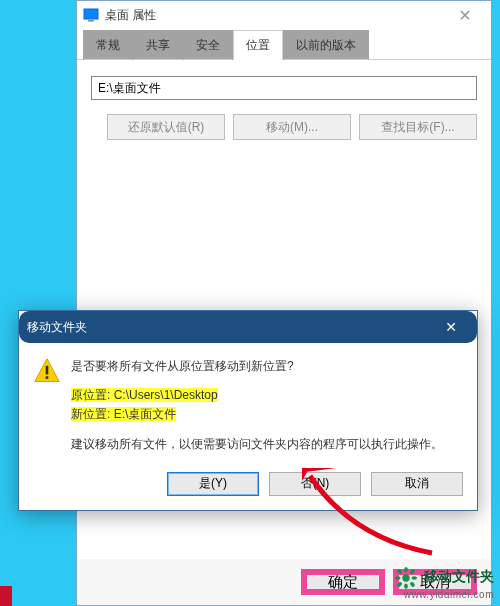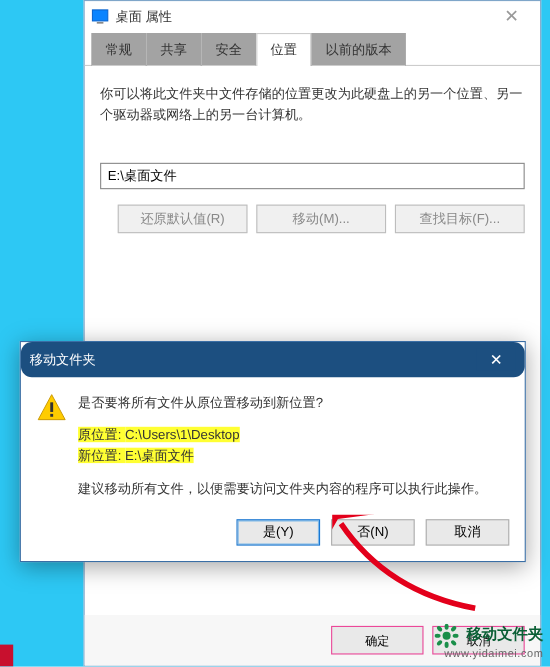--- a/index.html
+++ b/index.html
@@ -19,32 +19,32 @@
   .body { padding: 16px 14px 10px; font-size: 12px; color: #333; flex: 1; display: flex; flex-direction: column; }
   .folder-row { display: flex; align-items: center; margin-bottom: 30px; }
   .folder-icon { width: 38px; height: 28px; background: #0a84ff; border: 1px solid #0a64cf; margin-right: 10px; }
   .desc { line-height: 1.6; margin-bottom: 34px; }
   .path-input { width: 100%; border: 1px solid #888; padding: 4px 6px; font-size: 12px; }
 
   .btn-row { display: flex; gap: 8px; margin-top: 14px; margin-left: 16px; }
   .btn { flex: 1; height: 26px; border: 1px solid #bdbdbd; background: #f0f0f0; color: #888; font-size: 12px; display: flex; align-items: center; justify-content: center; cursor: default; }
 
   .footer { margin-top: auto; padding: 10px 14px; display: flex; justify-content: flex-end; gap: 8px; border-top: 0 solid #ddd; background: #f7f7f7; }
-  .footer .fbtn { width: 84px; height: 26px; border: 1px solid #ec4899; background: #e9e9e9; font-size: 11px; display: flex; align-items: center; justify-content: center; cursor: pointer; }
+  .footer .fbtn { width: 84px; height: 26px; border: 6px solid #ec4899; background: #e9e9e9; font-size: 15px; display: flex; align-items: center; justify-content: center; cursor: pointer; }
 
   
   .dialog { position: absolute; left: 18px; top: 310px; width: 460px; background: #fff; border: 1px solid #3a6ea5; box-shadow: 0 4px 20px rgba(0,0,0,0.35); }
   .dlg-title { background: #1c4f80; color: #fff; font-size: 12px; padding: 6px 8px; display: flex; align-items: center; border-radius: 10px; }
   .dlg-title .spacer { flex: 1; }
   .dlg-close { width: 36px; height: 20px; background: #1c4f80; color: #fff; display: flex; align-items: center; justify-content: center; font-size: 14px; cursor: pointer; }
   .dlg-body { padding: 14px 14px 10px; display: flex; font-size: 12px; line-height: 1.6; color: #333; }
   .warn-icon { width: 28px; margin-right: 10px; flex-shrink: 0; }
   .hl { background: #ffff33; }
   .dlg-footer { display: flex; justify-content: flex-end; gap: 10px; padding: 8px 14px 14px; }
-  .dlg-btn { width: 76px; height: 24px; border: 1px solid #adadad; background: #e9e9e9; font-size: 12px; display: flex; align-items: center; justify-content: center; cursor: pointer; }
+  .dlg-btn { width: 92px; height: 24px; border: 1px solid #adadad; background: #e9e9e9; font-size: 12px; display: flex; align-items: center; justify-content: center; cursor: pointer; }
   .dlg-btn.primary { border: 1px solid #1978d4; box-shadow: 0 0 0 1px #7fb9e8 inset; }
 
   
   .arrow { position: absolute; left: 302px; top: 468px; pointer-events: none; }
   .watermark { position: absolute; right: 6px; bottom: 6px; font-size: 11px; color: #0a5f35; text-align: right; pointer-events: none; }
   .watermark .logo { display:inline-block; vertical-align:middle; margin-right:4px; }
   .watermark .line1 { font-size: 14px; font-weight: bold; color: #0a5f35; }
   .watermark .line2 { font-size: 10px; color: #666; letter-spacing: .5px; }
 
   .left-hint { position: absolute; left: 0; bottom: 0; width: 12px; height: 20px; background: #c8102e; }
@@ -65,21 +65,20 @@
 
   <div class="tabs">
     <div class="tab">常规</div>
     <div class="tab">共享</div>
     <div class="tab">安全</div>
     <div class="tab active">位置</div>
     <div class="tab">以前的版本</div>
   </div>
 
   <div class="body">
-    <div class="desc">你可以将此文件夹中文件存储的位置更改为此硬盘上的另一个位置、另一个驱动器或网络上的另一台计算机。</div>
 
     <input class="path-input" type="text" value="E:\桌面文件" style="">
 
     <div class="btn-row">
       <div class="btn">还原默认值(R)</div>
       <div class="btn">移动(M)...</div>
       <div class="btn">查找目标(F)...</div>
     </div>
   </div>
 

